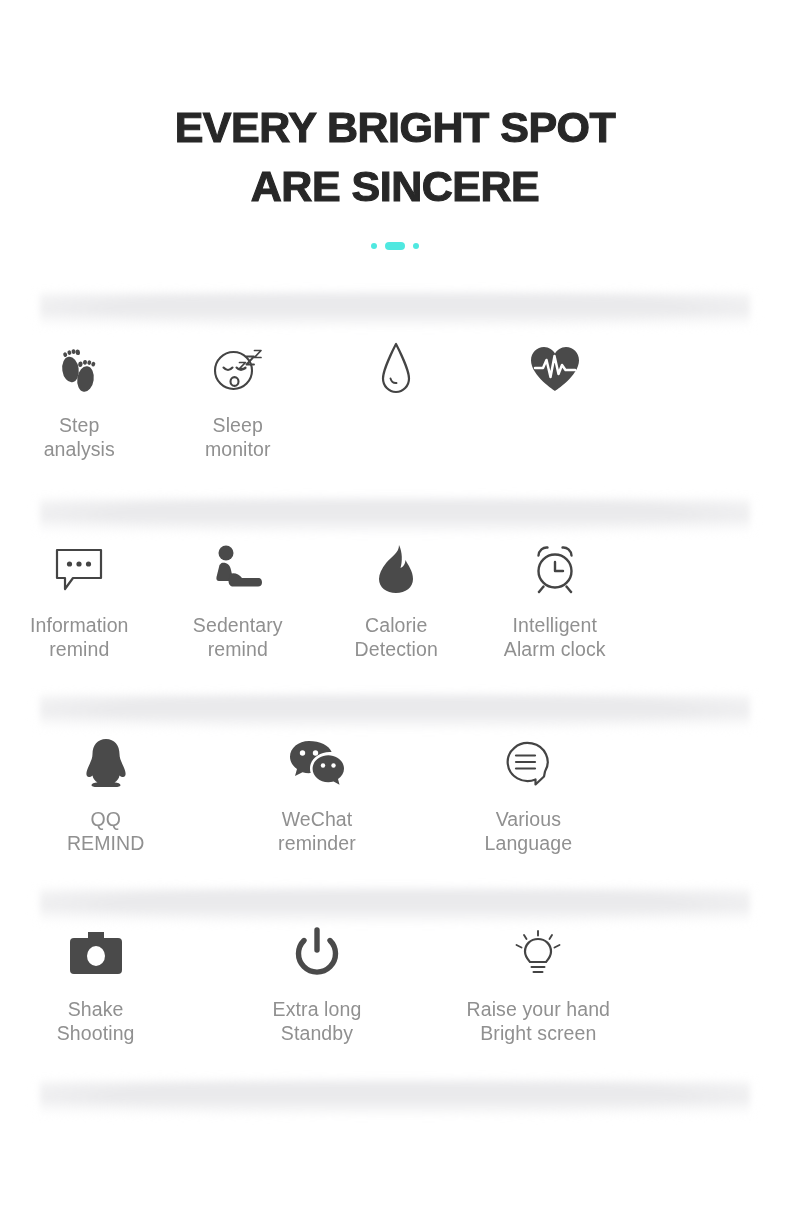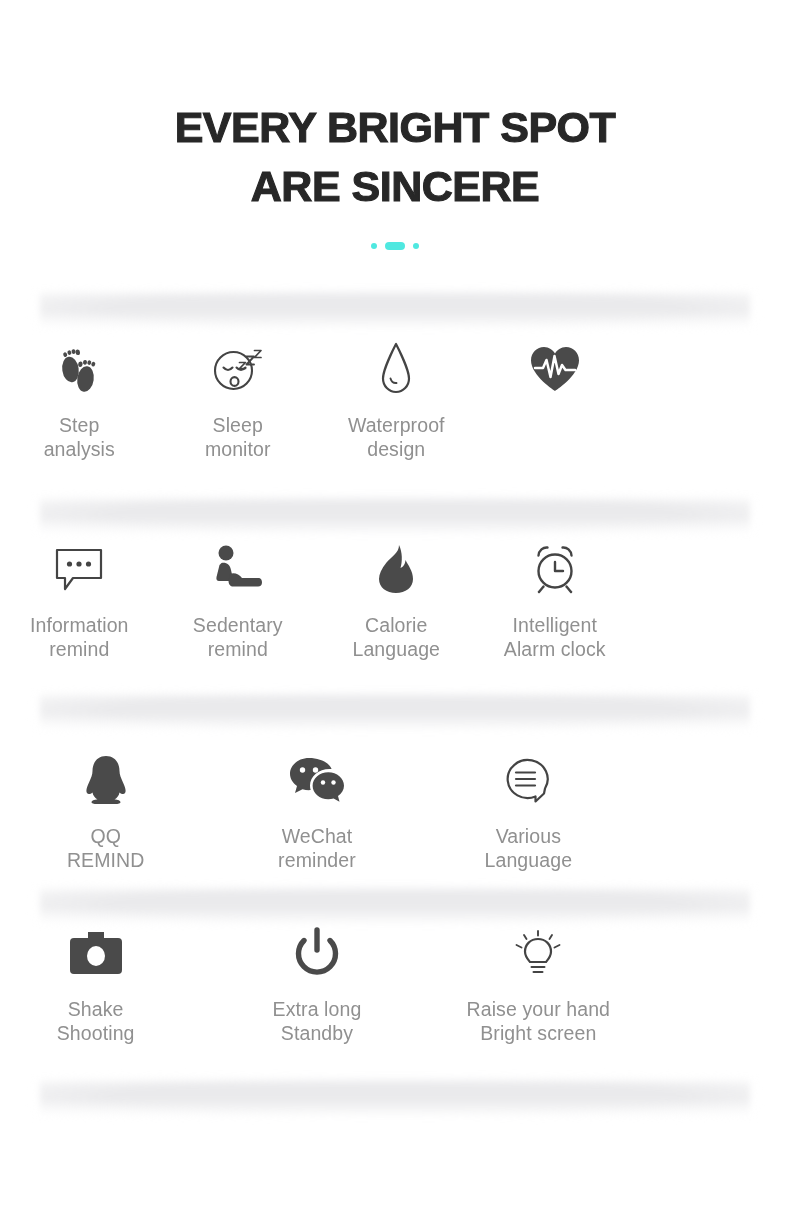--- a/index.html
+++ b/index.html
@@ -89,21 +89,21 @@
   
   .grid-row {
     position: absolute;
     left: 0;
     width: 634px;
     display: flex;
     z-index: 2;
   }
   .row-1 { top: 338px; }
   .row-2 { top: 538px; }
-  .row-3 { top: 749px; align-items: flex-end; }
+  .row-3 { top: 732px; align-items: flex-end; }
   .row-4 { top: 922px; gap: 30px; }
 
   .cell {
     flex: 1 1 0;
     display: flex;
     flex-direction: column;
     align-items: center;
   }
 
   .icon-wrap {
@@ -184,22 +184,20 @@
 monitor</div>
     </div>
 
     <div class="cell">
       <div class="icon-wrap">
         <svg width="40" height="58" viewBox="0 0 40 58" fill="none" stroke="#444444" stroke-width="2.2" stroke-linecap="round" stroke-linejoin="round">
           <path d="M20 4 C20 4 7 29 7 38.5 C7 46 12.8 52 20 52 C27.2 52 33 46 33 38.5 C33 29 20 4 20 4 Z"></path>
           <path d="M14.5 38.5 q1.5 5 6 4.5" stroke-width="1.9"></path>
         </svg>
       </div>
-      <div class="cell-label">Waterproof
-design</div>
     </div>
 
     <div class="cell">
       <div class="icon-wrap">
         <svg width="54" height="50" viewBox="0 0 54 50">
           <path fill="#4a4a4a" d="M27 47 C27 47 3 31.5 3 16.5 C3 8.5 9 3 16 3 C21 3 25 6 27 9.5 C29 6 33 3 38 3 C45 3 51 8.5 51 16.5 C51 31.5 27 47 27 47 Z"></path>
           <path fill="none" stroke="#ffffff" stroke-width="2.5" stroke-linecap="round" stroke-linejoin="round" d="M7 24 H15 L18.5 16 L22.5 33 L26.5 12 L30.5 30 L34 21 L37.5 26 H47"></path>
         </svg>
       </div>
     </div>
@@ -232,21 +230,21 @@
 remind</div>
     </div>
 
     <div class="cell">
       <div class="icon-wrap">
         <svg width="42" height="52" viewBox="0 0 42 52" fill="#4a4a4a">
           <path d="M24 2 C24 10 17 13 11.5 19.5 C6.5 25.5 4 31 4 36 C4 44.5 11.5 50 21 50 C30.5 50 38 44.5 38 36 C38 28 33 22 30.5 17 C30.2 21.5 28 24 25.5 25 C27.5 18.5 27.5 9 24 2 Z"></path>
         </svg>
       </div>
       <div class="cell-label">Calorie
-Language</div>
+Detection</div>
     </div>
 
     <div class="cell">
       <div class="icon-wrap">
         <svg width="54" height="52" viewBox="0 0 54 52" fill="none" stroke="#444444" stroke-width="2.4" stroke-linecap="round" stroke-linejoin="round">
           <circle cx="27" cy="28" r="16.5"></circle>
           <path d="M27 19 V28 H35"></path>
           <path d="M10.5 12.5 C11 7.5 15 4 19.5 4.5"></path>
           <path d="M43.5 12.5 C43 7.5 39 4 34.5 4.5"></path>
           <path d="M15.5 43.5 L11 49"></path>

